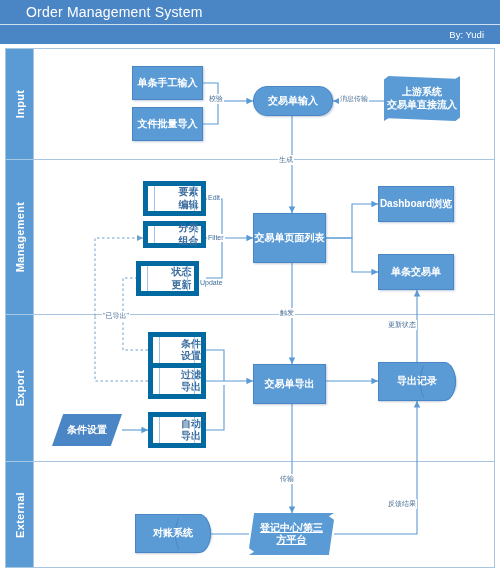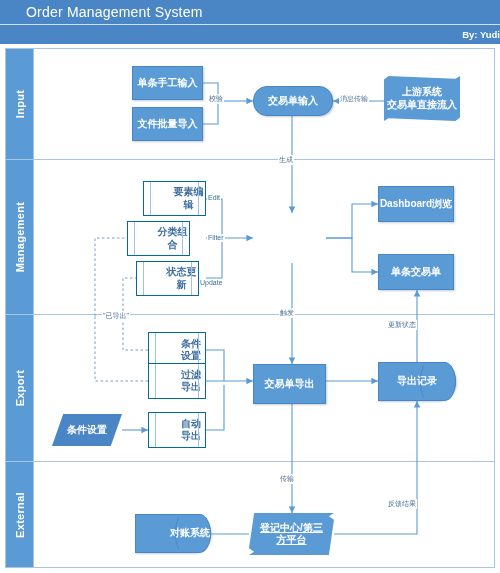--- a/index.html
+++ b/index.html
@@ -17,21 +17,21 @@
   .titlebar .ttxt{
     color:#ffffff;font-size:14px;padding-left:26px;letter-spacing:.2px;
     white-space:nowrap;
   }
   .subbar{
     position:absolute;left:0;top:25px;width:500px;height:20px;
     background:#4a86c5;border-bottom:1px solid #ffffff;
     display:flex;align-items:center;justify-content:flex-end;box-sizing:border-box;
   }
   .subbar .byline{
-    color:#ffffff;font-size:9.5px;font-weight:bold;padding-right:0;white-space:nowrap;margin-left:20px;
+    color:#ffffff;font-size:9.5px;font-weight:normal;padding-right:16px;white-space:nowrap;margin-left:20px;
   }
   
   .pool{
     position:absolute;left:5px;top:48px;width:490px;height:520px;
     border:1px solid #a8c6e2;box-sizing:border-box;background:#ffffff;
   }
   .lane{
     position:absolute;left:0;width:488px;box-sizing:border-box;
     border-bottom:1px solid #a8c6e2;
   }
@@ -60,21 +60,21 @@
   .n-rect{
     background:#5b9bd5;border:1px solid #4a86c5;
     box-shadow:1px 1px 2px rgba(80,110,150,.35);
   }
   .n-round{
     background:#5b9bd5;border:1px solid #4a86c5;border-radius:14px;
     box-shadow:1px 1px 2px rgba(80,110,150,.35);
   }
   
   .n-pre{
-    background:#ffffff;border:1px solid #0369a1;color:#3f6f9f;font-weight:bold;padding-left:28px;
+    background:#ffffff;border:5px solid #0369a1;color:#3f6f9f;font-weight:bold;padding-left:28px;
   }
   .n-pre::before,.n-pre::after{
     content:"";position:absolute;top:0;bottom:0;width:0;border-left:1px solid #9dc3e6;
   }
   .n-pre::before{left:6px;}
   .n-pre::after{right:6px;}
   
   .n-para{
     background:#4a86c5;color:#ffffff;
     clip-path:polygon(16% 0,100% 0,84% 100%,0 100%);
@@ -223,28 +223,31 @@
   </div>
 
   <div class="node n-round" style="left:253px;top:86px;width:80px;height:30px;">
     <span>交易单输入</span>
   </div>
 
   <div class="node n-pre" style="left:143px;top:181px;width:63px;height:35px;">
     <span>要素编辑</span>
   </div>
 
-  <div class="node n-pre" style="left:127px;top:221px;width:63px;height:35px;">
+  <div class="node n-pre" style="left:143px;top:221px;width:63px;height:27px;">
     <span>分类组合</span>
   </div>
 
   <div class="node n-pre" style="left:136px;top:261px;width:63px;height:35px;">
     <span>状态更新</span>
   </div>
 
+  <div class="node n-rect" style="left:253px;top:213px;width:73px;height:50px;">
+    <span>交易单页面列表</span>
+  </div>
 
   <div class="node n-rect" style="left:378px;top:186px;width:76px;height:36px;">
     <span>Dashboard浏览</span>
   </div>
 
   <div class="node n-rect" style="left:378px;top:254px;width:76px;height:36px;">
     <span>单条交易单</span>
   </div>
 
   <div class="node n-pre" style="left:148px;top:332px;width:58px;height:36px;">
@@ -266,21 +269,21 @@
   <div class="node n-rect" style="left:253px;top:364px;width:73px;height:40px;">
     <span>交易单导出</span>
   </div>
 
   <div class="node n-cyl" style="left:378px;top:362px;width:78px;height:39px;">
     <div class="cap"></div>
     <div class="cap2"></div>
     <span class="lbl">导出记录</span>
   </div>
 
-  <div class="node n-cyl" style="left:135px;top:514px;width:76px;height:39px;justify-content:flex-end;">
+  <div class="node n-cyl" style="left:135px;top:514px;width:76px;height:39px;">
     <div class="cap"></div>
     <div class="cap2"></div>
     <span class="lbl">对账系统</span>
   </div>
 
   <div class="node n-doc2" style="left:249px;top:513px;width:85px;height:42px;text-decoration:underline;">
     <span>登记中心/第三
 方平台</span>
   </div>
 

